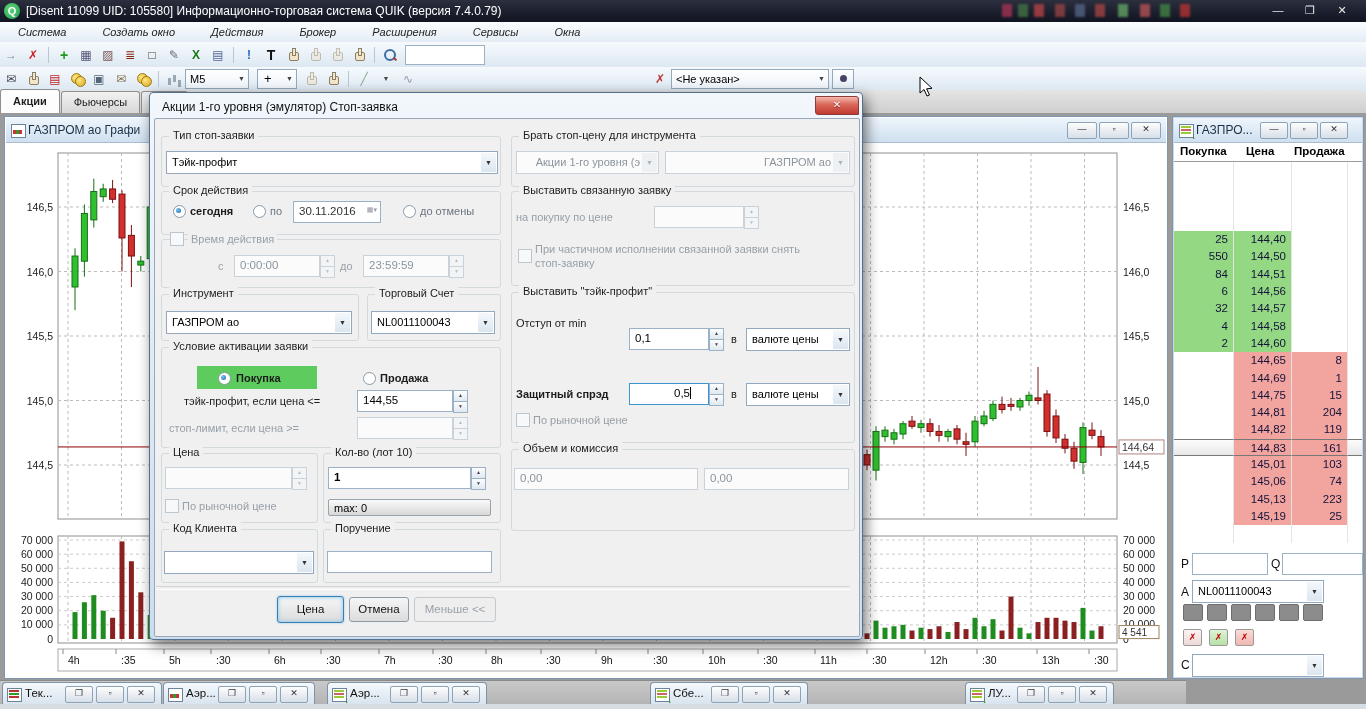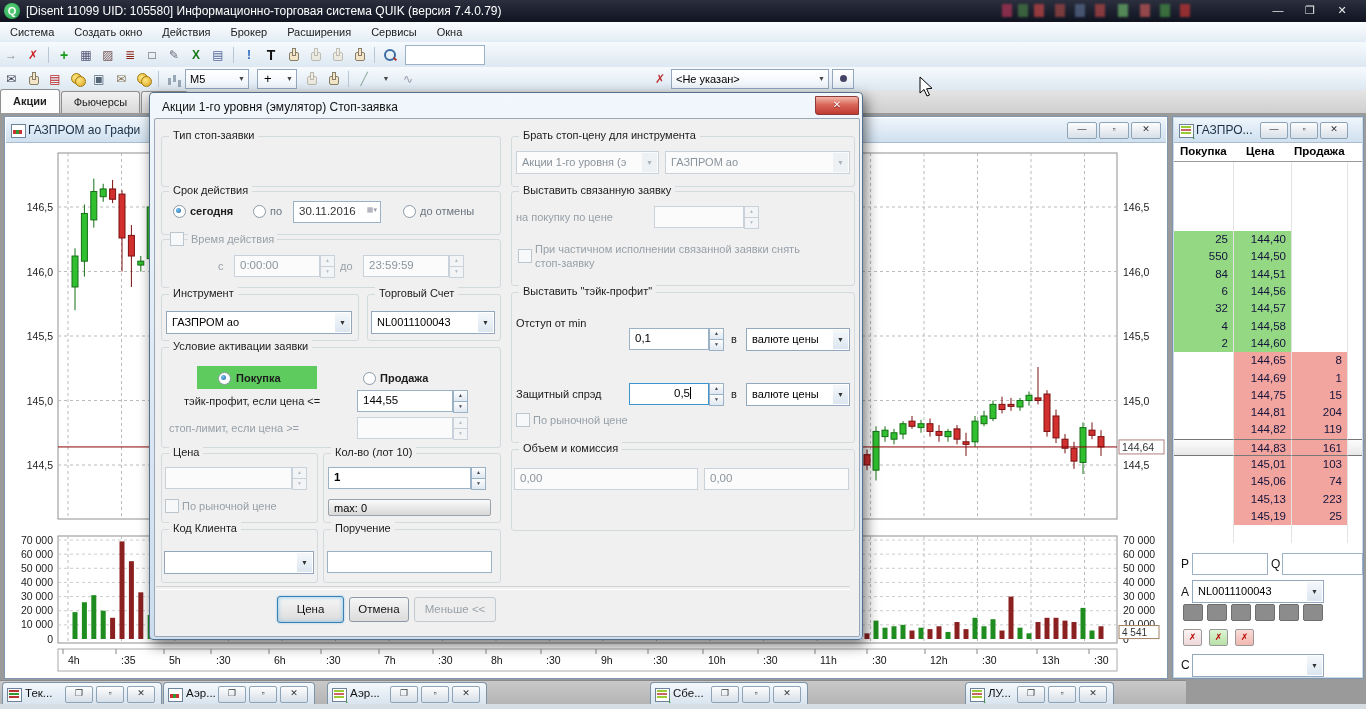--- a/index.html
+++ b/index.html
@@ -11,21 +11,21 @@
   .titlebar{left:0;top:0;width:1366px;height:22px;background:linear-gradient(#2b2f3e,#101320);color:#fff;}
   .titlebar .q-logo{position:absolute;left:4px;top:3px;width:16px;height:16px;border-radius:50%;
     background:radial-gradient(circle at 40% 35%,#5fd47a,#1d9e4f);color:#fff;font-weight:bold;
     font-size:11px;text-align:center;line-height:16px;}
   .titlebar .t-text{position:absolute;left:26px;top:4px;font-size:12px;white-space:nowrap;}
   .ticker{position:absolute;top:4px;width:10px;height:13px;opacity:.75;filter:blur(1px);}
   .winbtn{position:absolute;top:2px;width:28px;height:18px;color:#e8e8e8;font-size:11px;
     text-align:center;line-height:17px;}
   .menubar{left:0;top:22px;width:1366px;height:20px;background:linear-gradient(#fbfdff,#e3ecf5);
     border-bottom:1px solid #c3cedb;display:flex;align-items:center;}
-  .menubar .mi{padding:0 10px;color:#222;}
+  .menubar .mi{padding:0 18px;color:#222;font-style:italic;}
   .toolbar{left:0;top:42px;width:1366px;height:25px;background:linear-gradient(#f6fafd,#dde8f2);
     border-bottom:1px solid #c3cedb;display:flex;align-items:center;}
   .toolbar2{top:67px;height:23px;}
   .ti{width:20px;height:18px;margin:0 1px;display:inline-flex;align-items:center;justify-content:center;
     font-size:12px;color:#555;}
   .tsep{width:1px;height:16px;background:#b9c6d4;margin:0 4px;}
   .search-input{width:74px;height:16px;border:1px solid #9ab1c6;background:#fff;margin-left:4px;}
   .mini-select{height:18px;border:1px solid #93a8bd;background:linear-gradient(#fff,#eef4fa);
     display:inline-flex;align-items:center;padding-left:4px;position:relative;}
   .mini-select .arr{margin-left:auto;width:13px;text-align:center;font-size:7px;color:#444;}
@@ -92,21 +92,21 @@
   .fld{position:absolute;border:1px solid #9ab1c6;background:#fff;box-sizing:border-box;
     padding:3px 0 0 5px;height:22px;font-size:11.5px;}
   .fld.dis{background:#fbfbfb;border-color:#c9d2da;color:#8a949d;}
   .fld.focus{border-color:#3d95d0;}
   .caret{display:inline-block;width:1px;height:12px;background:#000;vertical-align:-2px;}
   .selbox{position:absolute;border:1px solid #93a8bd;background:#fff;box-sizing:border-box;height:23px;}
   .selbox .stext{position:absolute;left:5px;top:4px;white-space:nowrap;overflow:hidden;right:18px;}
   .selbox .sarr{position:absolute;right:1px;top:1px;bottom:1px;width:15px;text-align:center;font-size:7px;
     color:#333;line-height:19px;background:linear-gradient(#f4f8fb,#dce6f0);}
   .selbox.dis{background:#fbfbfb;border-color:#c9d2da;}
-  .selbox.dis .stext{color:#8a949d;} .selbox.dis .sarr{color:#aab4bd;background:#eef1f4;}
+  .selbox.dis .stext{color:#8a949d;text-align:right;} .selbox.dis .sarr{color:#aab4bd;background:#eef1f4;}
   .spin{position:absolute;width:14px;height:22px;}
   .spin i{position:absolute;left:0;width:13px;height:10px;border:1px solid #9ab1c6;
     background:linear-gradient(#fdfdfd,#dfe8f0);font-style:normal;font-size:5px;text-align:center;line-height:9px;color:#445;}
   .spin i.up{top:0;} .spin i.dn{top:11px;}
   .spin.dis i{border-color:#c9d2da;color:#b5bec6;background:#f2f4f6;}
   .rad{position:absolute;width:11px;height:11px;border:1px solid #8a9aa8;border-radius:50%;background:#fff;}
   .rad.on::before{content:"";position:absolute;left:2px;top:2px;width:5px;height:5px;border-radius:50%;
     background:radial-gradient(circle at 35% 35%,#7cc4ef,#1b66a8);}
   .chk{position:absolute;width:12px;height:12px;border:1px solid #8a9aa8;background:#fff;}
   .chk.dis{border-color:#bcc6cf;background:#f7f8f9;}
@@ -671,20 +671,24 @@
   </div>
 
   <div class="ab dialog">
     <span class="dlg-title">Акции 1-го уровня (эмулятор) Стоп-заявка</span>
     <span class="dlg-close">✕</span>
     <div class="dlg-body"></div>
 
     <div class="grp" style="left:11px;top:43px;width:338px;height:49px;">
       <span class="grp-label">Тип стоп-заявки</span>
     </div>
+    <span class="selbox" style="left:16px;top:58px;width:332px;">
+      <span class="stext">Тэйк-профит</span>
+        <span class="sarr">▼</span>
+    </span>
 
     <div class="grp" style="left:11px;top:98px;width:338px;height:42px;">
       <span class="grp-label">Срок действия</span>
     </div>
     <span class="rad on" style="left:23px;top:112px;"></span>
     <span class="lbl" style="left:40px;top:112px;font-weight:bold;">сегодня</span>
     <span class="rad" style="left:103px;top:112px;"></span>
     <span class="lbl" style="left:120px;top:112px;color:#6b7580;">по</span>
     <span class="fld" style="left:143px;top:108px;width:88px;color:#333;">
       <span>30.11.2016</span>
@@ -815,21 +819,21 @@
     <span class="fld" style="left:479px;top:235px;width:80px;"><span>0,1</span></span>
     <span class="spin" style="left:559px;top:235px;">
         <i class="up">▲</i>
         <i class="dn">▼</i>
       </span>
     <span class="lbl" style="left:581px;top:240px;">в</span>
     <span class="selbox" style="left:596px;top:235px;width:104px;">
       <span class="stext">валюте цены</span>
         <span class="sarr">▼</span>
     </span>
-    <span class="lbl" style="left:366px;top:295px;">Защитный спрэд</span>
+    <span class="lbl" style="left:366px;top:295px;font-weight:bold;">Защитный спрэд</span>
     <span class="fld focus" style="left:479px;top:290px;width:80px;padding-left:44px;"><span>0,5</span><span class="caret"></span></span>
     <span class="spin" style="left:559px;top:290px;">
         <i class="up">▲</i>
         <i class="dn">▼</i>
       </span>
     <span class="lbl" style="left:581px;top:295px;">в</span>
     <span class="selbox" style="left:596px;top:290px;width:104px;">
       <span class="stext">валюте цены</span>
         <span class="sarr">▼</span>
     </span>

